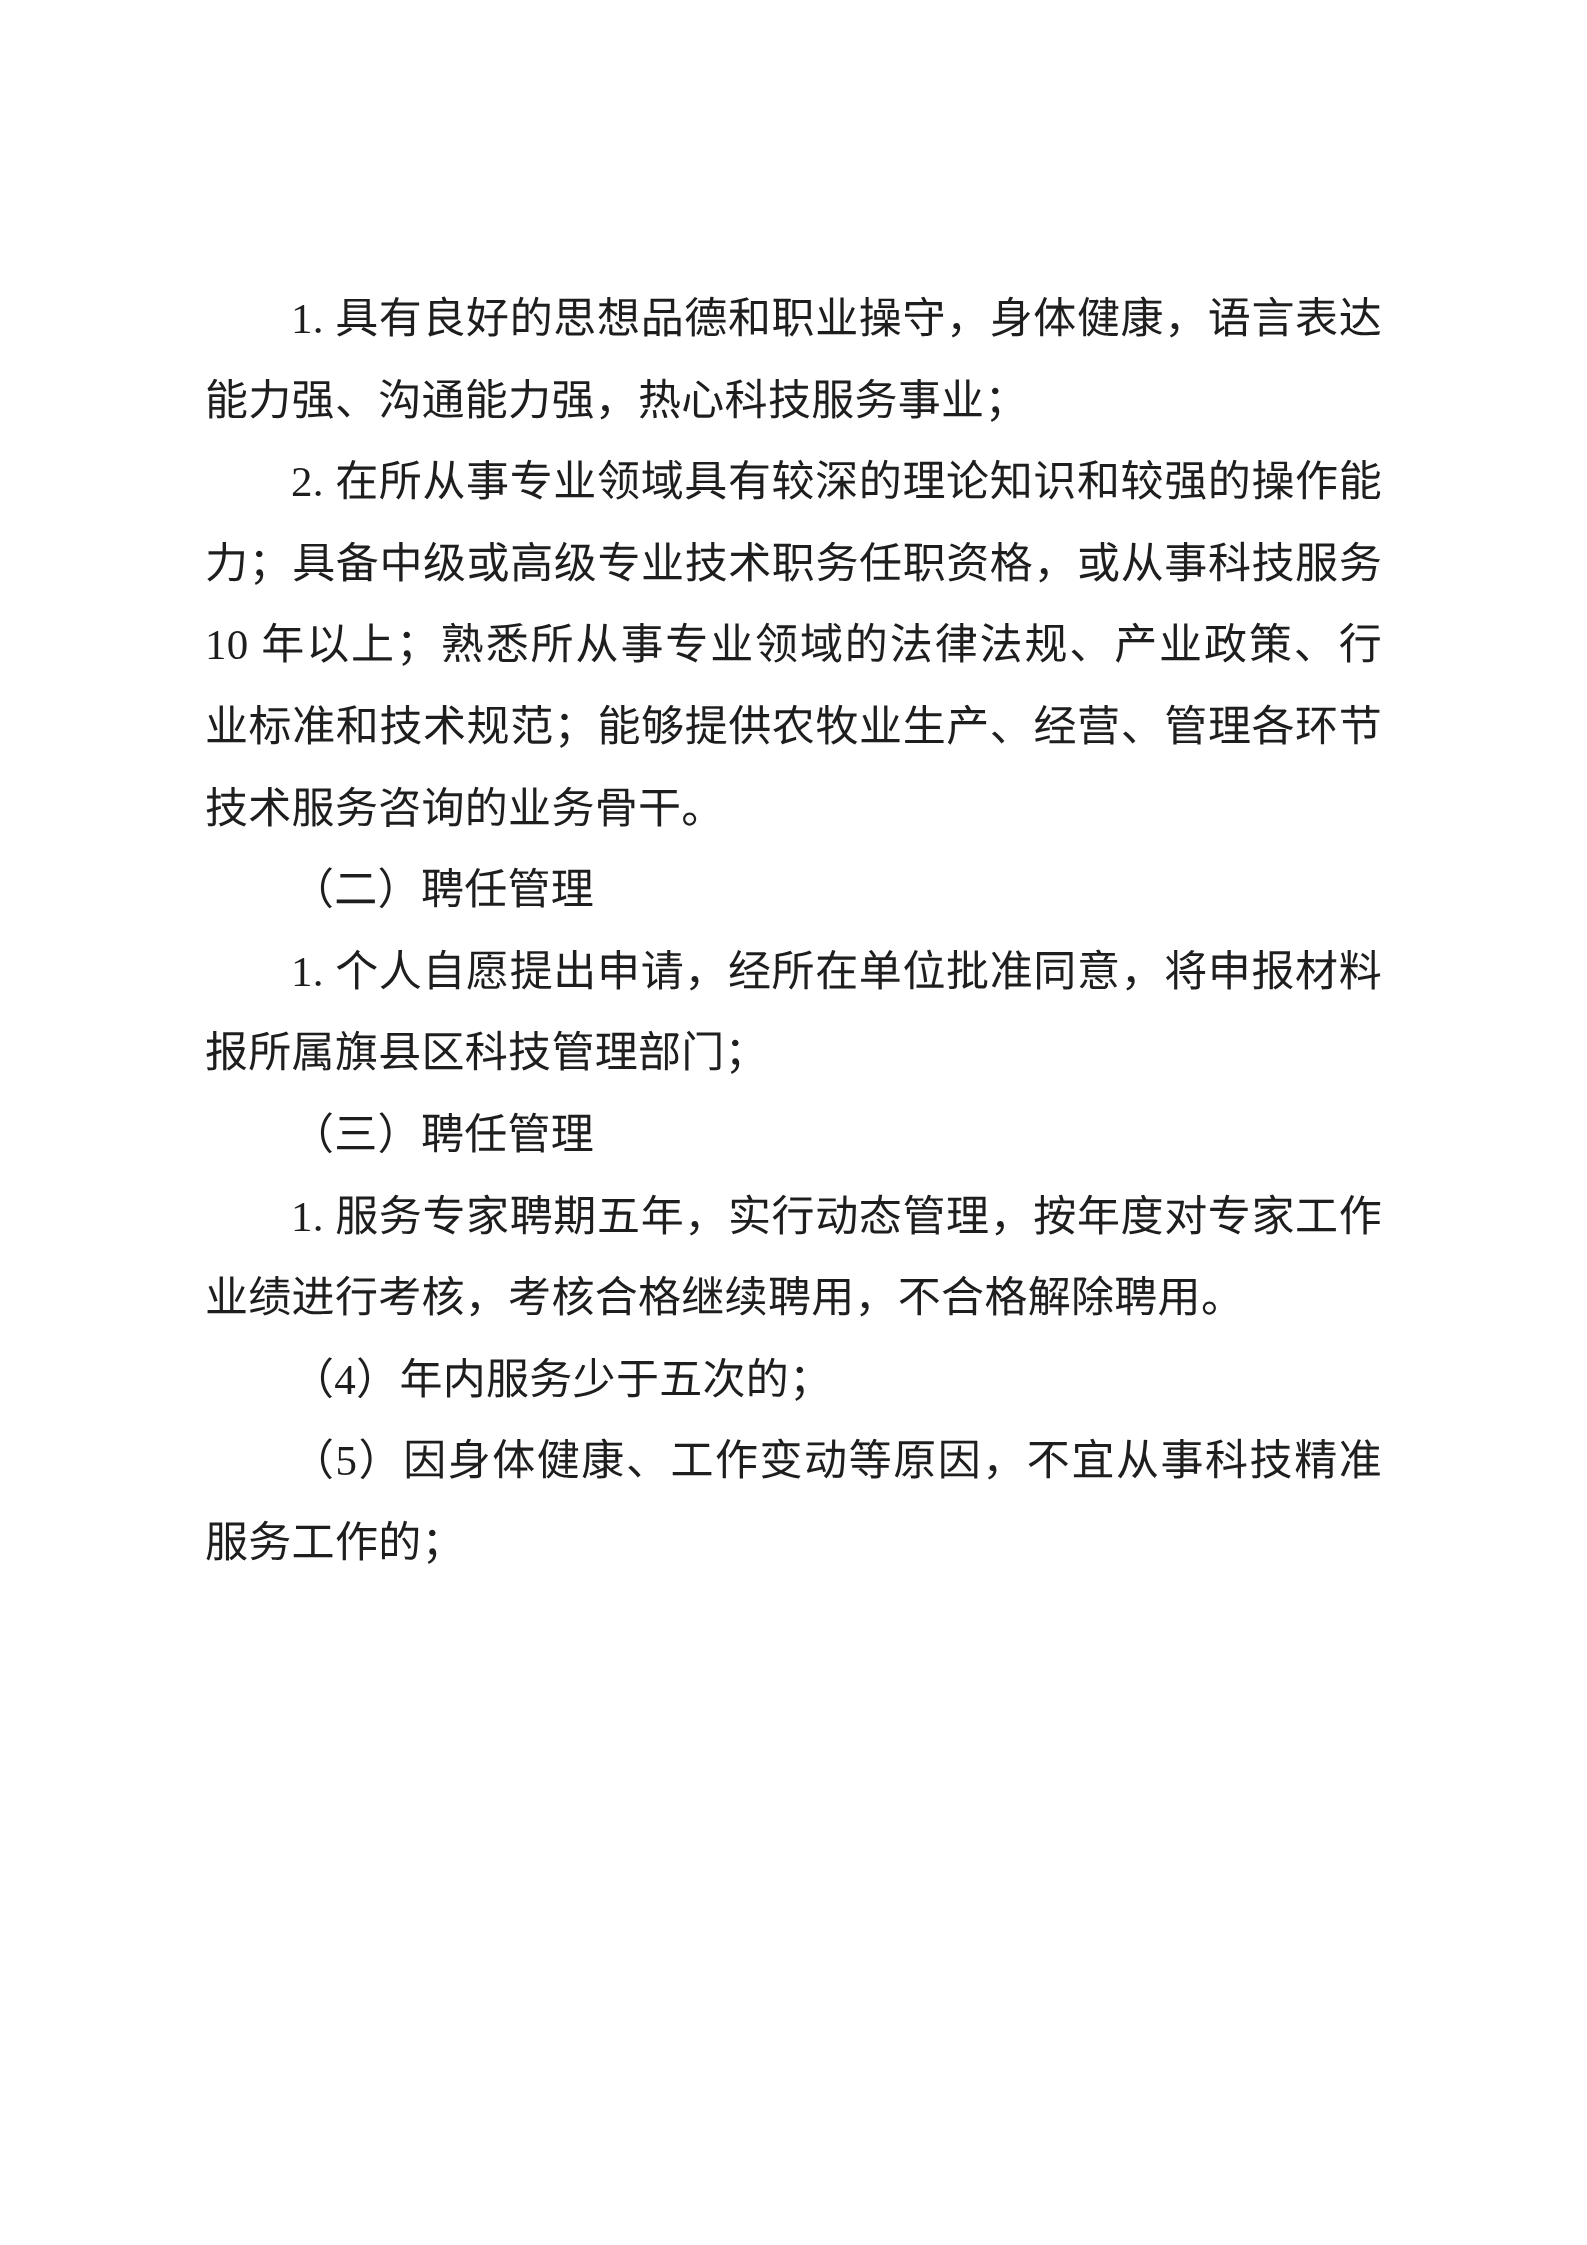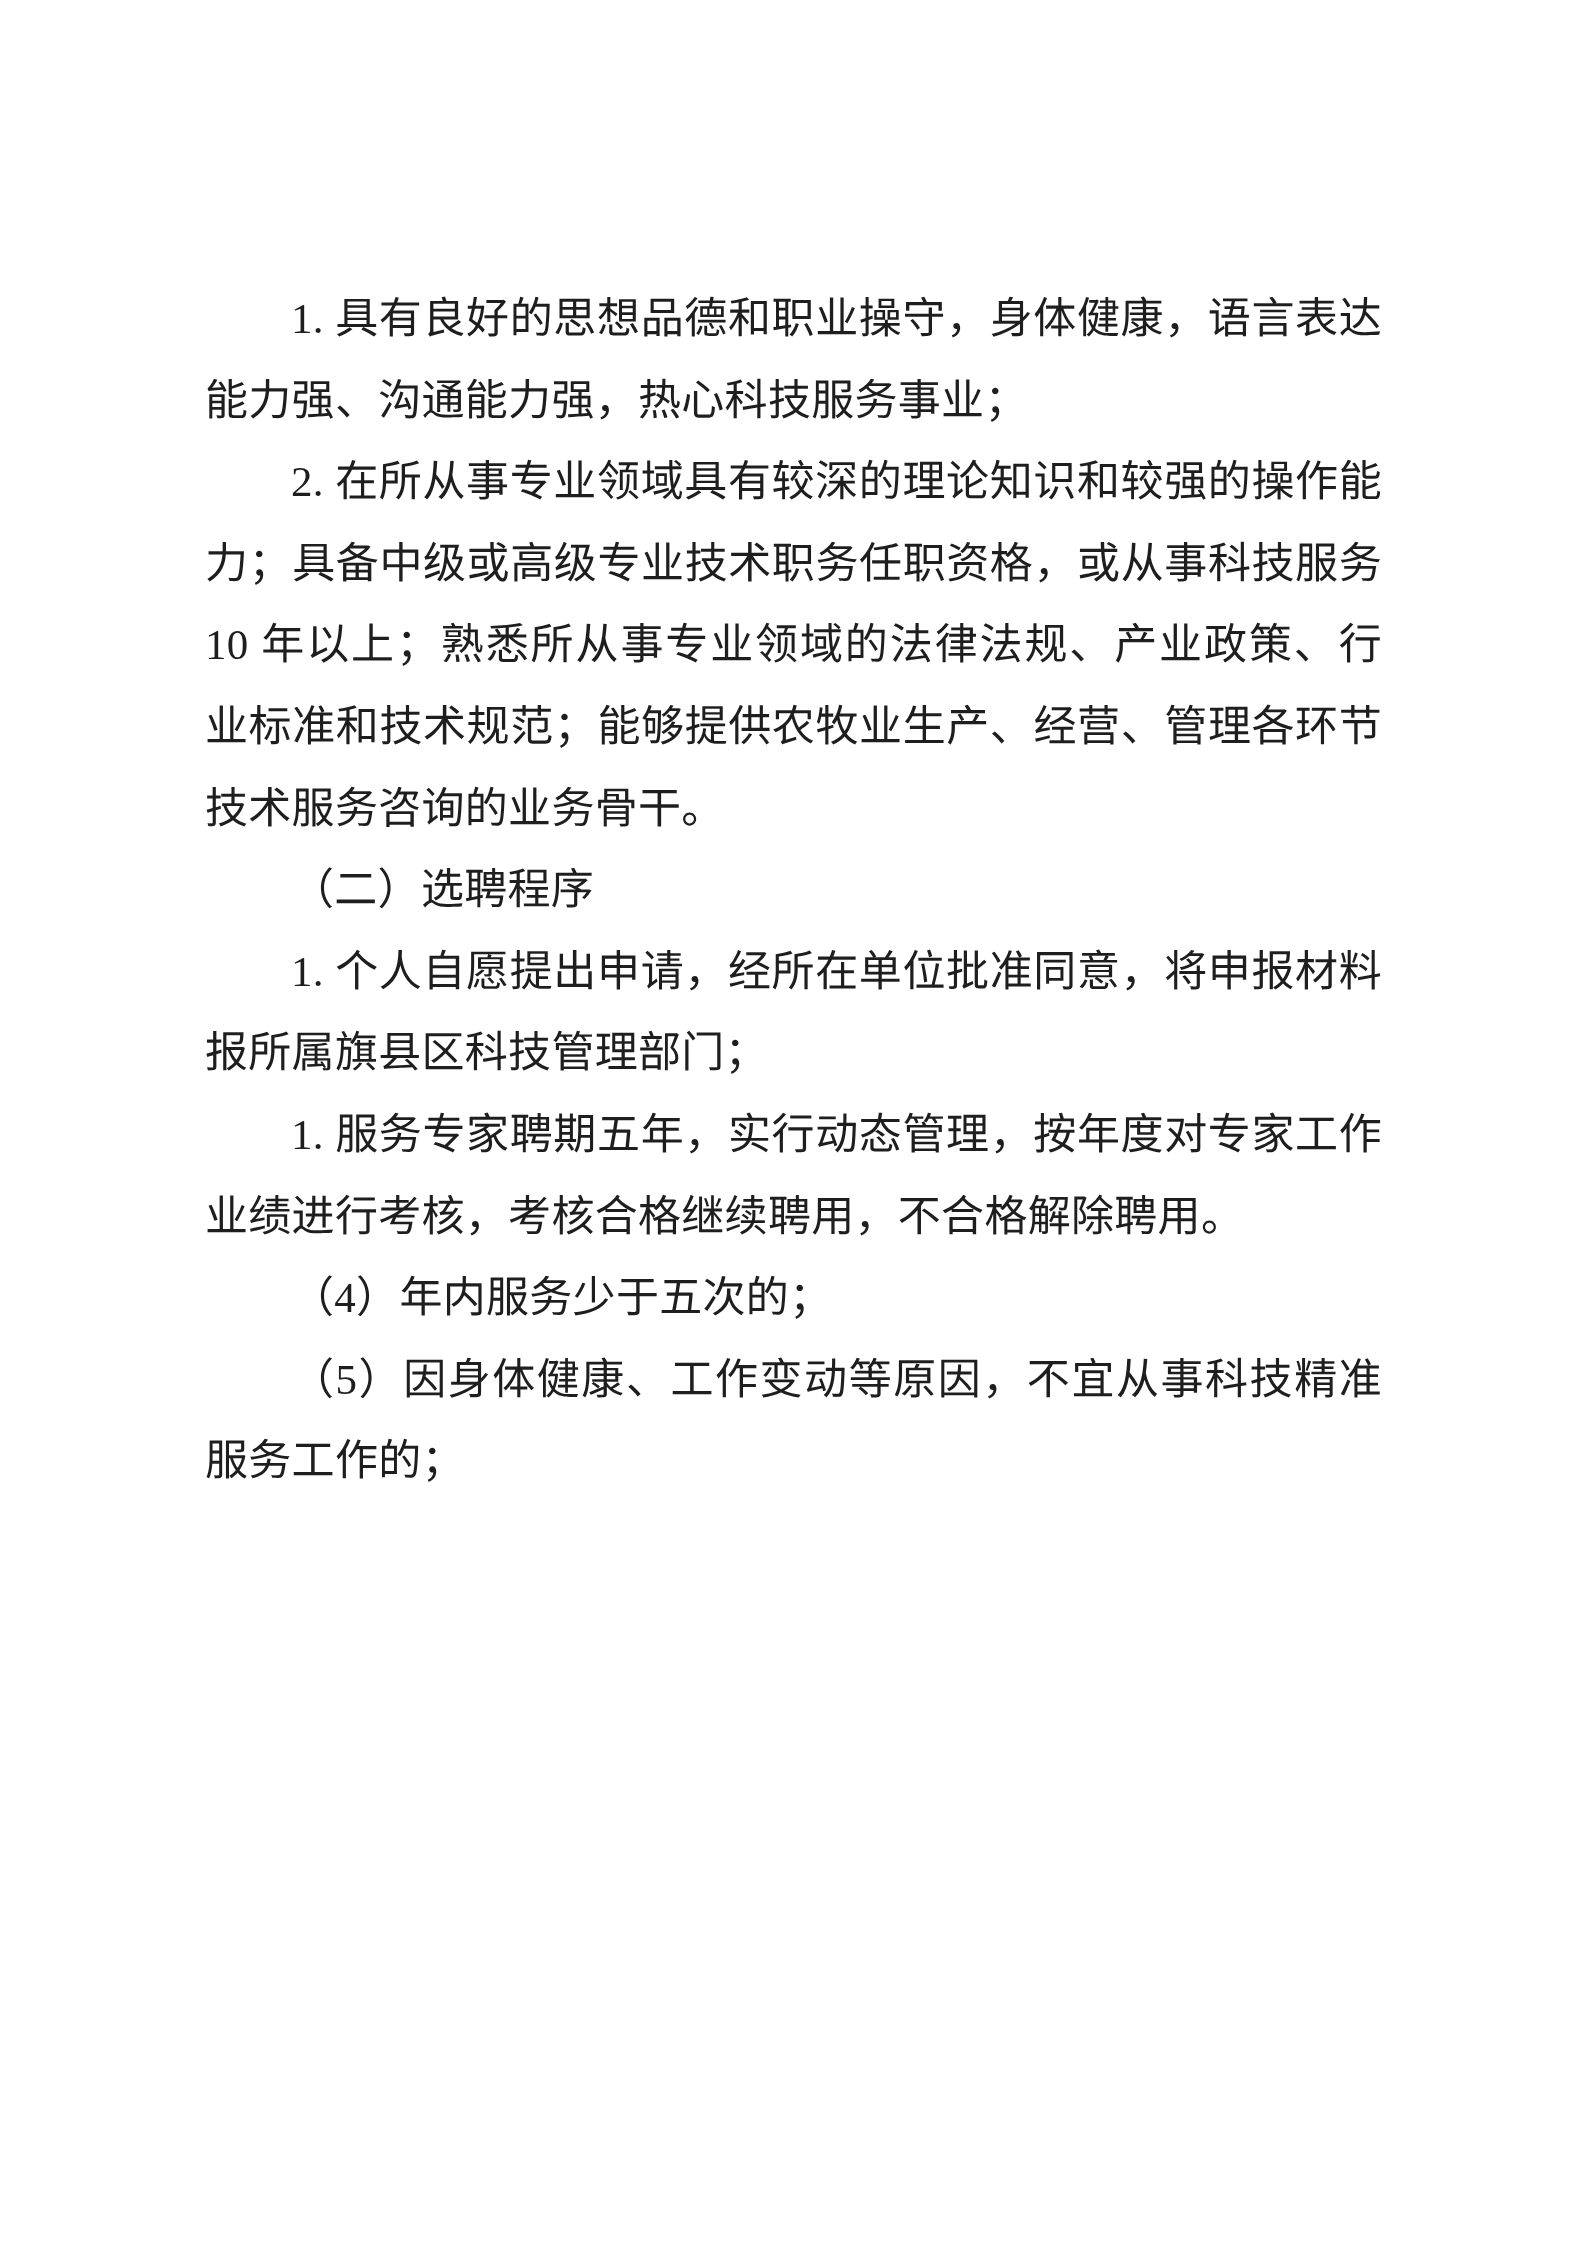--- a/index.html
+++ b/index.html
@@ -33,18 +33,19 @@
     text-justify: inter-ideograph;
     letter-spacing: 0.3px;
   }
 </style>
 </head>
 <body>
 
 <div class="page">
   <p class="para">1. 具有良好的思想品德和职业操守，身体健康，语言表达能力强、沟通能力强，热心科技服务事业；</p>
   <p class="para">2. 在所从事专业领域具有较深的理论知识和较强的操作能力；具备中级或高级专业技术职务任职资格，或从事科技服务10 年以上；熟悉所从事专业领域的法律法规、产业政策、行业标准和技术规范；能够提供农牧业生产、经营、管理各环节技术服务咨询的业务骨干。</p>
-  <p class="para">（二）选聘程序</p>
+  <p class="para">（二）聘任管理</p>
   <p class="para">1. 个人自愿提出申请，经所在单位批准同意，将申报材料报所属旗县区科技管理部门；</p>
+  <p class="para">（三）聘任管理</p>
   <p class="para">1. 服务专家聘期五年，实行动态管理，按年度对专家工作业绩进行考核，考核合格继续聘用，不合格解除聘用。</p>
   <p class="para">（4）年内服务少于五次的；</p>
   <p class="para">（5）因身体健康、工作变动等原因，不宜从事科技精准服务工作的；</p>
 </div>
 
 </body></html>

